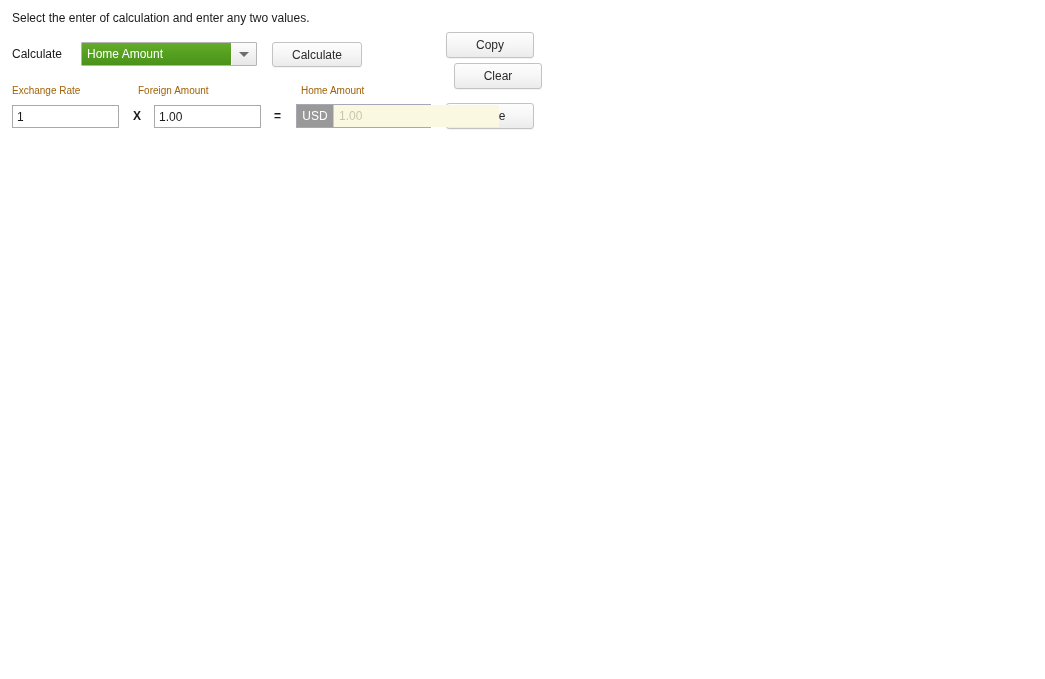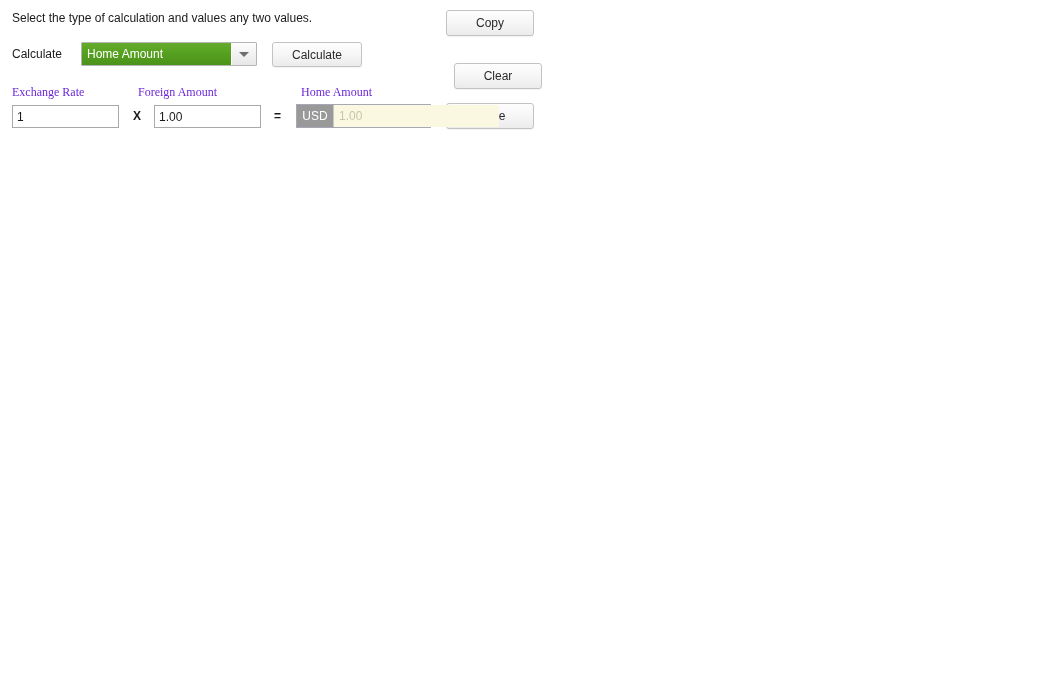--- a/index.html
+++ b/index.html
@@ -104,31 +104,30 @@
     top: 42px;
     width: 90px;
     height: 25px;
   }
   .side-btn {
     position: absolute;
     left: 446px;
     width: 88px;
     height: 26px;
   }
-  .btn-copy  { top: 10px; }
+  .btn-copy  { top: 32px; }
   .btn-clear { top: 63px; margin-left: 8px; }
   .btn-close { top: 103px; }
 
   
   .field-label {
     position: absolute;
-    font-size: 12px;
-    color: #6d28d9;
+    font-size: 10px;
+    color: #a16207;
     white-space: nowrap;
-    font-family: Liberation Serif, serif;
   }
   .lbl-exchange { left: 12px;  top: 85px; }
   .lbl-foreign  { left: 138px; top: 85px; }
   .lbl-home     { left: 301px; top: 85px; }
 
   
   .txt {
     position: absolute;
     box-sizing: border-box;
     border: 1px solid #a9a9a9;
@@ -186,21 +185,21 @@
     color: #c9c7ab;
     padding: 0 5px;
     line-height: 22px;
     outline: none;
   }
   .home-input::placeholder { color: #c9c7ab; opacity: 1; }
 </style>
 </head>
 <body>
 
-<div class="instruction">Select the type of calculation and values any two values.</div>
+<div class="instruction">Select the enter of calculation and enter any two values.</div>
 
 <div class="calc-row">
   <span class="calc-label">Calculate</span>
 
   <div class="combo">
     <span class="combo-value">Home Amount</span>
     <span class="combo-btn">
       <span class="combo-arrow"></span>
     </span>
   </div>

